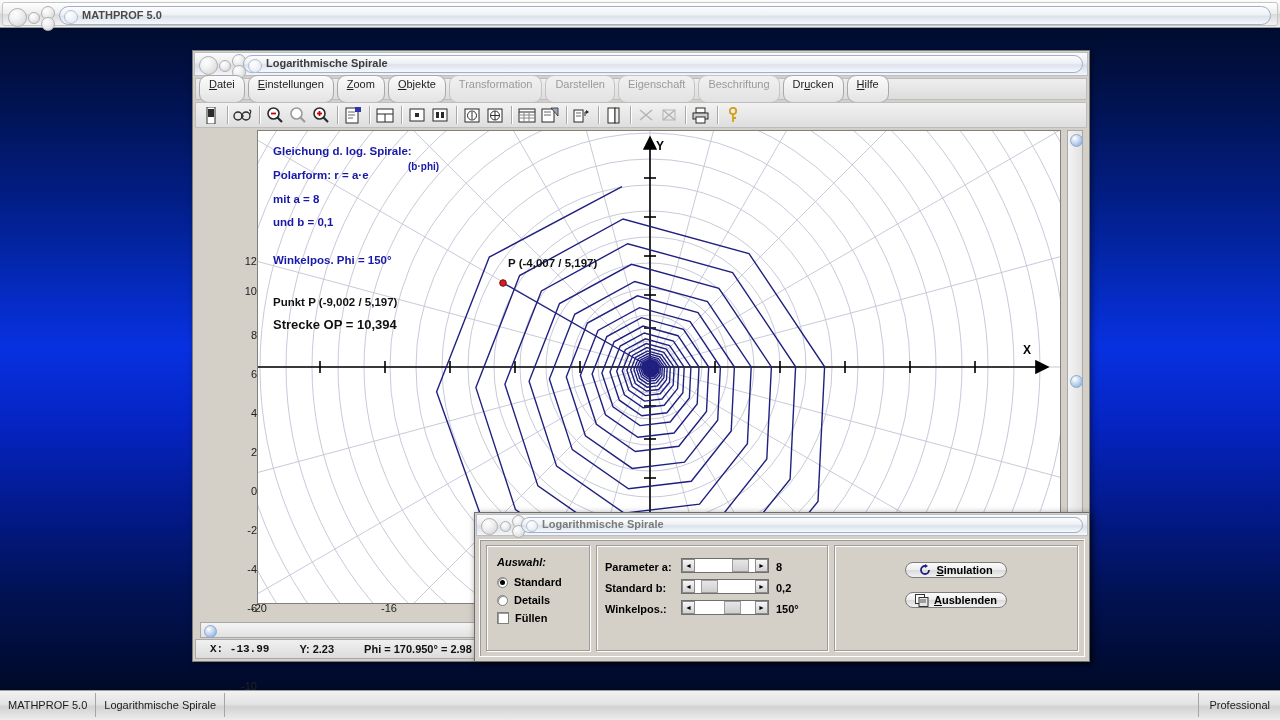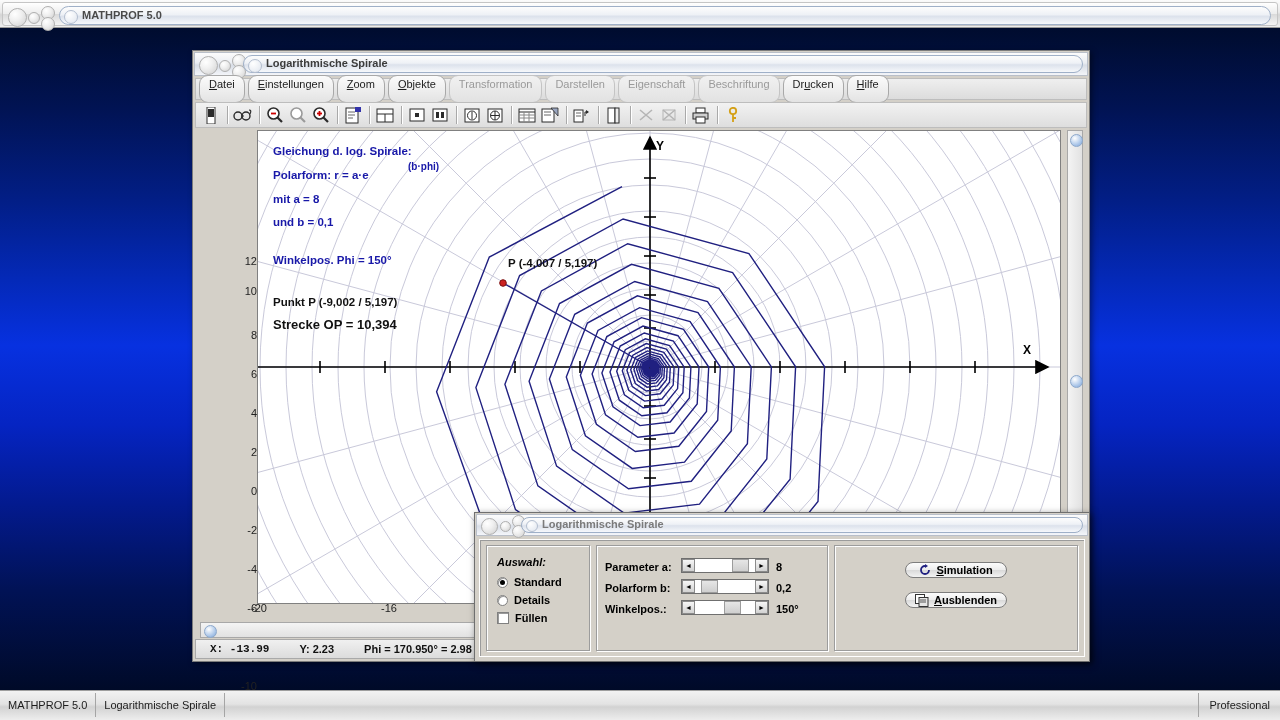--- a/index.html
+++ b/index.html
@@ -589,21 +589,21 @@
               <div class="sarrow">◄</div>
               <div class="strack">
                 <div class="sthumb" style="left:62%"></div>
               </div>
               <div class="sarrow" style="position:absolute;right:0;">►</div>
             </div>
             <span class="sval">8</span>
           </div>
 
           <div class="row">
-            <span class="lbl" style="width:76px;">Polarform b:</span>
+            <span class="lbl" style="width:76px;">Standard b:</span>
             <div class="sld">
               <div class="sarrow">◄</div>
               <div class="strack">
                 <div class="sthumb" style="left:8%"></div>
               </div>
               <div class="sarrow" style="position:absolute;right:0;">►</div>
             </div>
             <span class="sval">0,2</span>
           </div>
 

